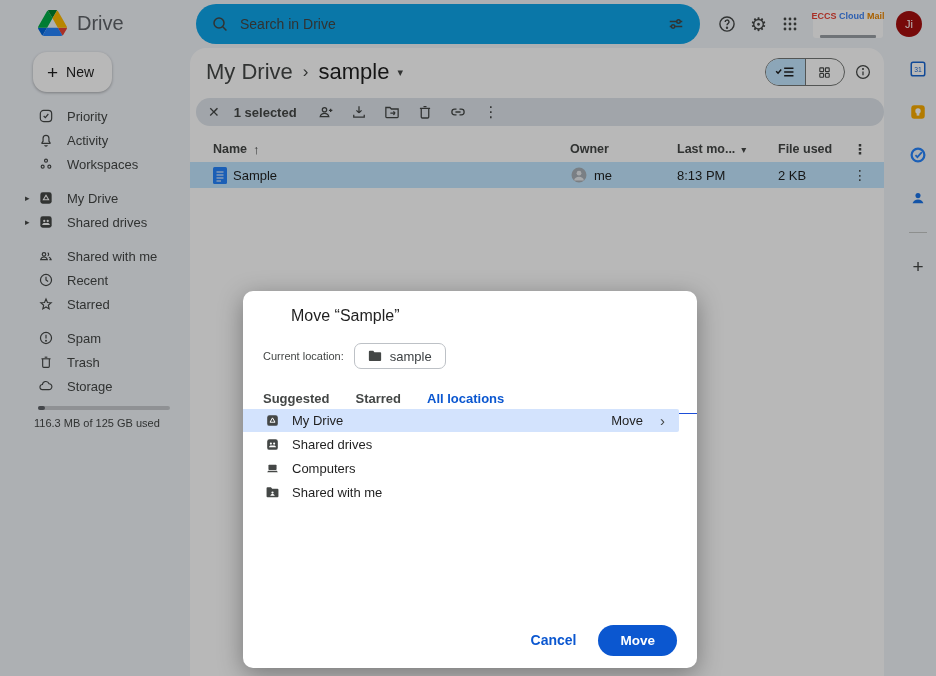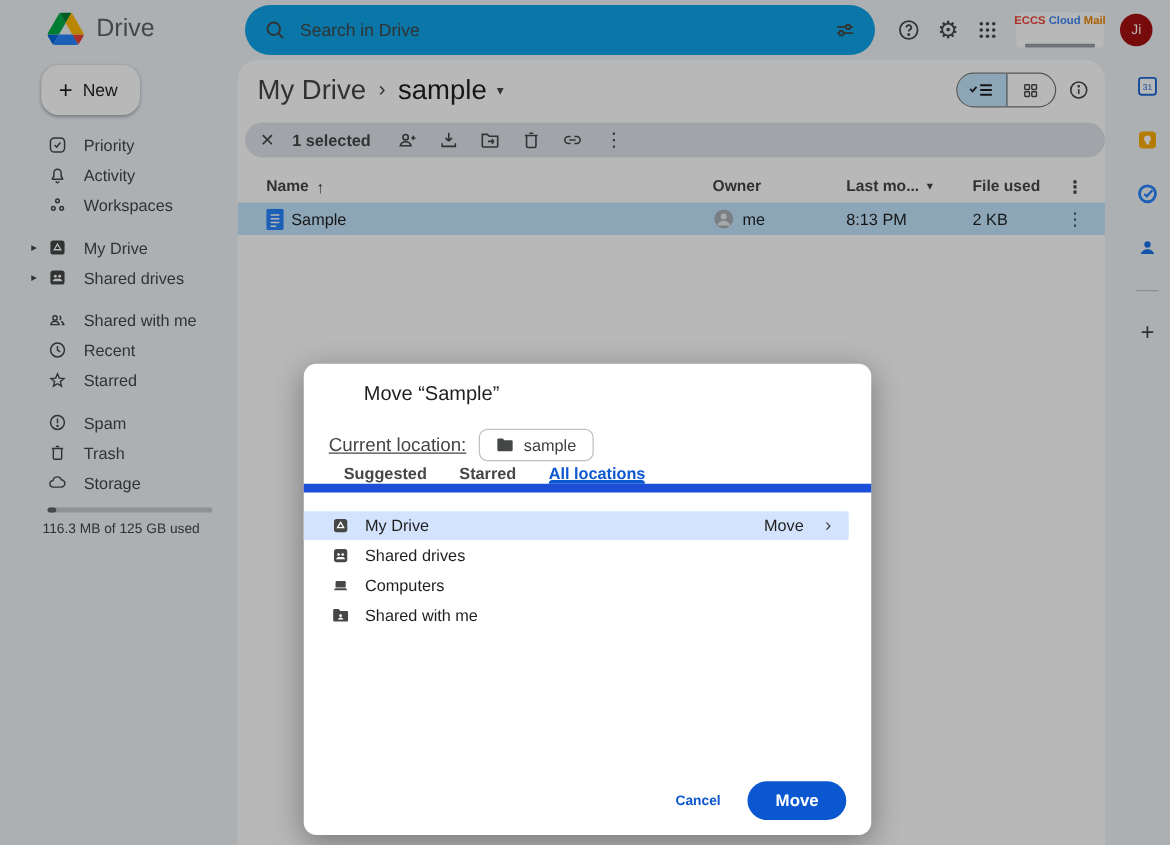--- a/index.html
+++ b/index.html
@@ -81,38 +81,38 @@
   .dots { font-size:14px; color:#444746; cursor:pointer; }
   .doc-icon { width:14px; height:17px; display:block; }
   .owner-av { width:18px; height:18px; display:block; }
 
   
   .scrim { position:absolute; inset:0; background:rgba(0,0,0,.28); z-index:50; }
   .modal { position:absolute; left:243px; top:291px; width:454px; height:377px; background:#ffffff;
     border-radius:10px; box-shadow:0 6px 24px rgba(0,0,0,.35); z-index:60; }
   .m-title { position:absolute; left:20px; top:16px; font-size:16px; color:#1f1f1f;margin-left:28px; }
   .m-loc { position:absolute; left:20px; top:52px; display:flex; align-items:center; gap:10px; }
-  .m-loc-label { font-size:15px; color:#444746;text-decoration:underline; }
+  .m-loc-label { font-size:11px; color:#444746; }
   .m-chip { height:26px; border:1px solid #bdc1c6; border-radius:7px; padding:0 13px; display:flex;
     align-items:center; gap:8px; font-size:13px; color:#3c4043; cursor:pointer; }
-  .m-tabs { position:absolute; left:0; right:0; top:76px; height:27px; display:flex; gap:26px; padding-left:32px;
-    border-bottom:7px solid #1d4ed8; }
+  .m-tabs { position:absolute; left:0; right:0; top:96px; height:27px; display:flex; gap:26px; padding-left:20px;
+    border-bottom:1px solid #1d4ed8; }
   .tab { position:relative; font-size:13px; font-weight:bold; color:#444746; cursor:pointer; padding-top:4px; }
   .tab.active { color:#0b57d0; }
   .tab.active::after { content:""; position:absolute; left:0; right:0; bottom:0; height:3px; background:#0b57d0;
     border-radius:3px 3px 0 0; }
   .m-list { position:absolute; left:0; top:118px; right:0; }
   .m-row { position:relative; height:23px; display:flex; align-items:center; gap:12px; padding-left:22px;
     margin-right:18px; font-size:13px; color:#1f1f1f; cursor:pointer; margin-bottom:1px; }
   .m-row.selected { background:#d3e3fd; border-radius:0 2px 2px 0; }
   .m-row-icon { width:15px; height:15px; display:block; flex:none; }
   .m-row-action { position:absolute; right:36px; font-size:13px; color:#1f1f1f; }
   .m-row-chev { position:absolute; right:14px; font-size:15px; color:#444746; }
   .m-footer { position:absolute; right:20px; bottom:12px; display:flex; align-items:center; gap:6px; }
-  .btn-cancel { background:none; border:none; color:#0b57d0; font-size:11px; font-weight:bold;
+  .btn-cancel { background:none; border:none; color:#0b57d0; font-size:14px; font-weight:bold;
     padding:8px 16px; cursor:pointer; font-family:inherit; }
   .btn-move { background:#0b57d0; border:none; color:#ffffff; font-size:13.5px; font-weight:bold;
     padding:8px 22px; border-radius:18px; cursor:pointer; font-family:inherit; }
 </style>
 </head>
 <body>
 
 <div class="screen">
 
   <div class="sidebar">

